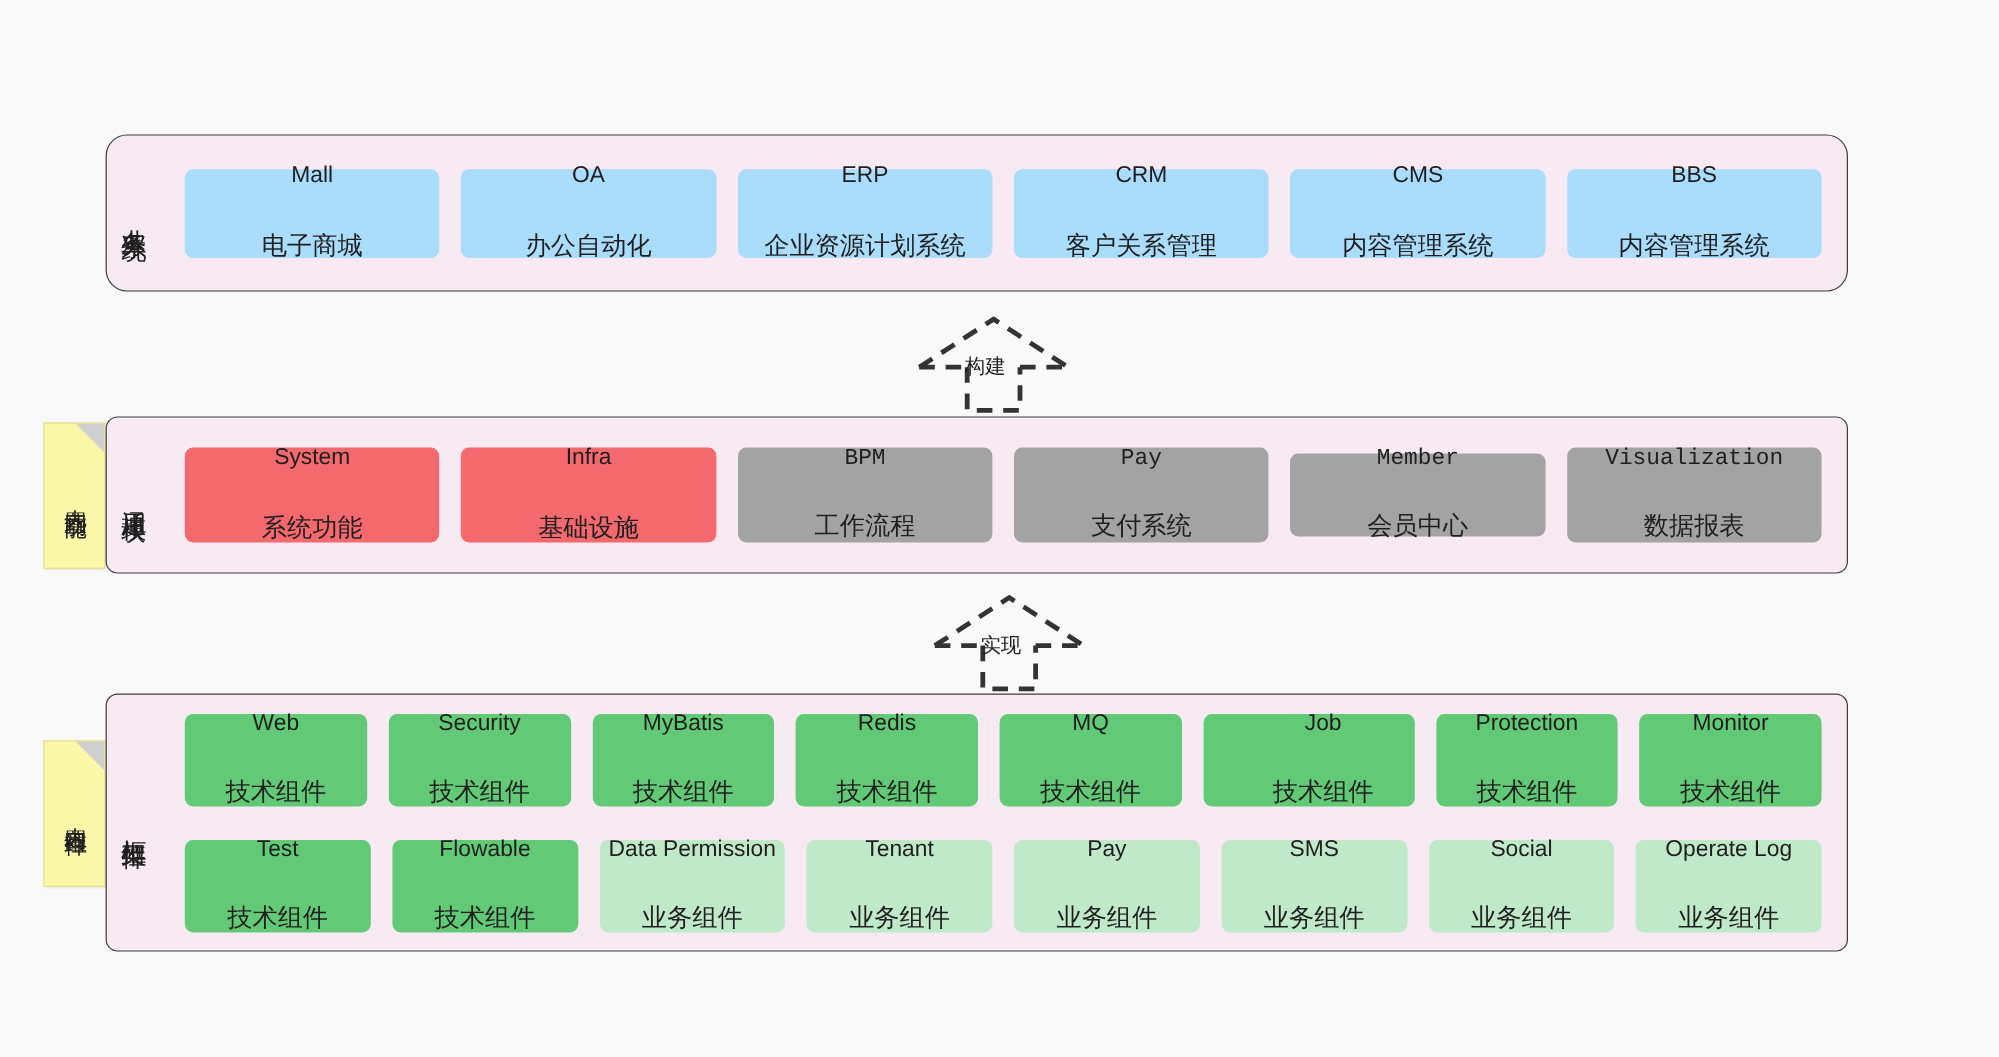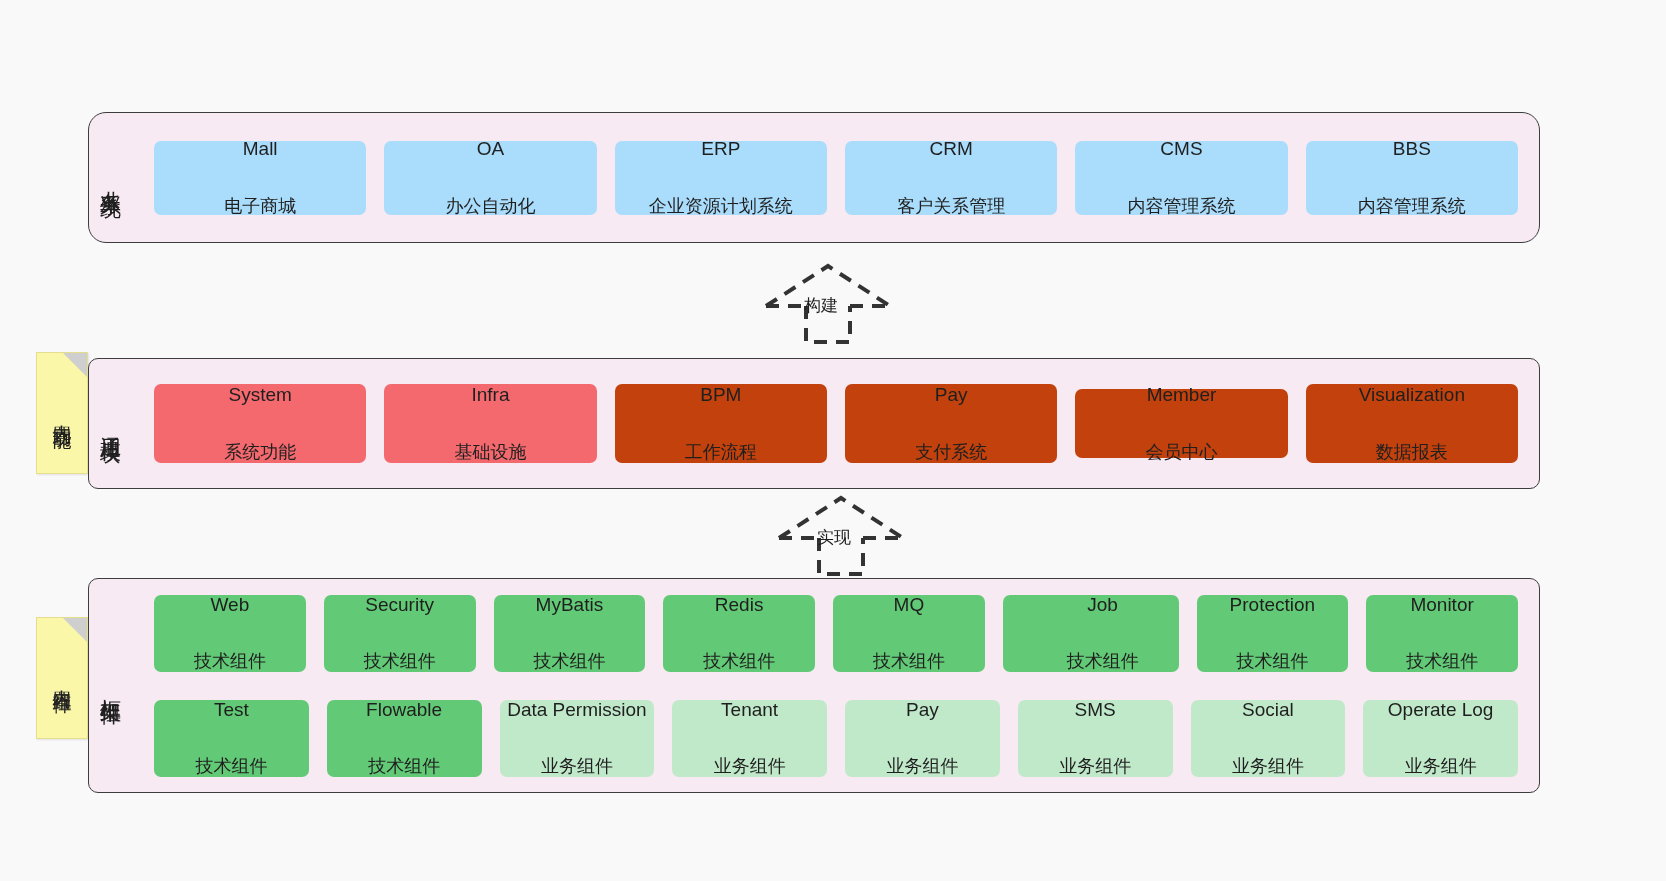--- a/index.html
+++ b/index.html
@@ -60,25 +60,25 @@
     display: flex;
     flex-direction: column;
     align-items: center;
     justify-content: center;
     text-align: center;
     color: #1f1f1f;
     line-height: 1.28;
     padding: 6px 4px;
   }
   .card .t-en { font-size: 19px; }
-  .card .t-cn { font-size: 18px; margin-top: 33px; }
+  .card .t-cn { font-size: 21px; margin-top: 33px; }
 
   .card.blue       { background: #aadcfb; }
   .card.red        { background: #f4696e; }
-  .card.pink       { background: #c2410c; }
+  .card.pink       { background: #a3a3a3; font-family: Liberation Mono, monospace; }
   .card.green      { background: #62ca76; }
   .card.lightgreen { background: #c0e9ca; }
 
   
   .note {
     position: absolute;
     background: #fbf7a8;
     border: 1px solid #e4de8d;
     display: flex;
     align-items: center;
@@ -152,21 +152,21 @@
       <path d="M48 44 L48 80 L92 80 L92 44" stroke="#333" stroke-width="4" stroke-dasharray="13 9" fill="none"></path>
     </svg>
     <div class="arrow-label" style="left:46px; top:32px;">构建</div>
   </div>
 
   <div class="note" id="note-builtin-function" style="left:36px; top:352px; width:52px; height:122px;">
     <span class="fold"></span>
     <span>内置功能</span>
   </div>
 
-  <div class="layer" id="layer-common" style="left:88px; top:358px; width:1452px; height:131px;">
+  <div class="layer" id="layer-common" style="left:88px; top:347px; width:1452px; height:131px;">
     <div class="layer-title">通用模块</div>
     <div class="cards">
       <div class="card red" style="height:79px;">
         <div class="t-en">System</div>
         <div class="t-cn">系统功能</div>
       </div>
       <div class="card red" style="height:79px;">
         <div class="t-en">Infra</div>
         <div class="t-cn">基础设施</div>
       </div>

